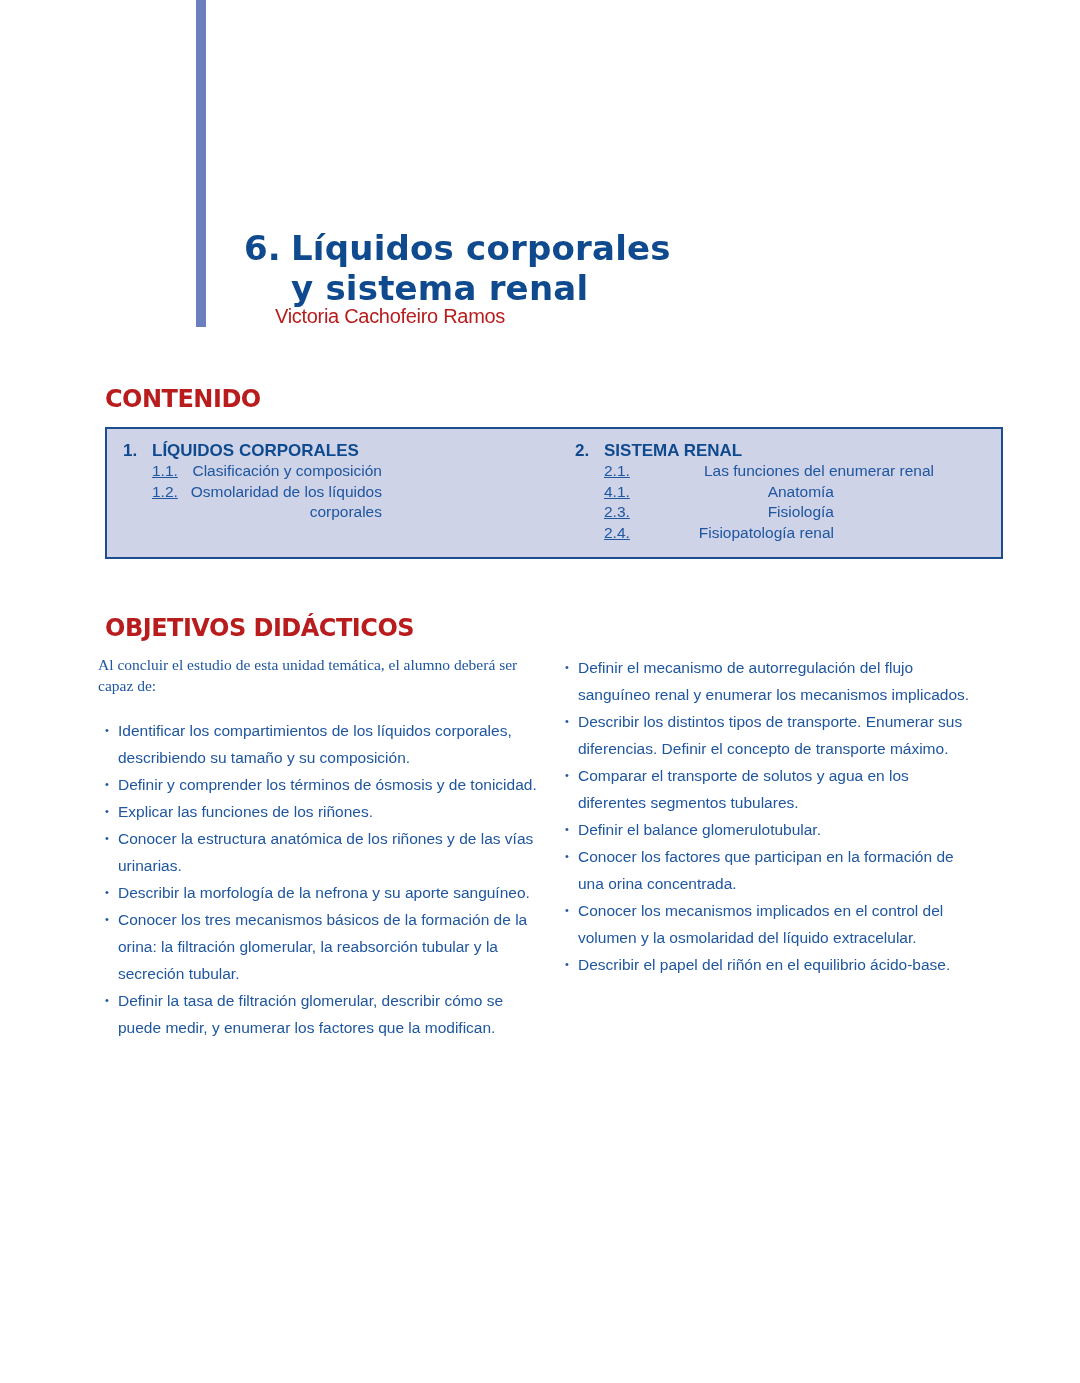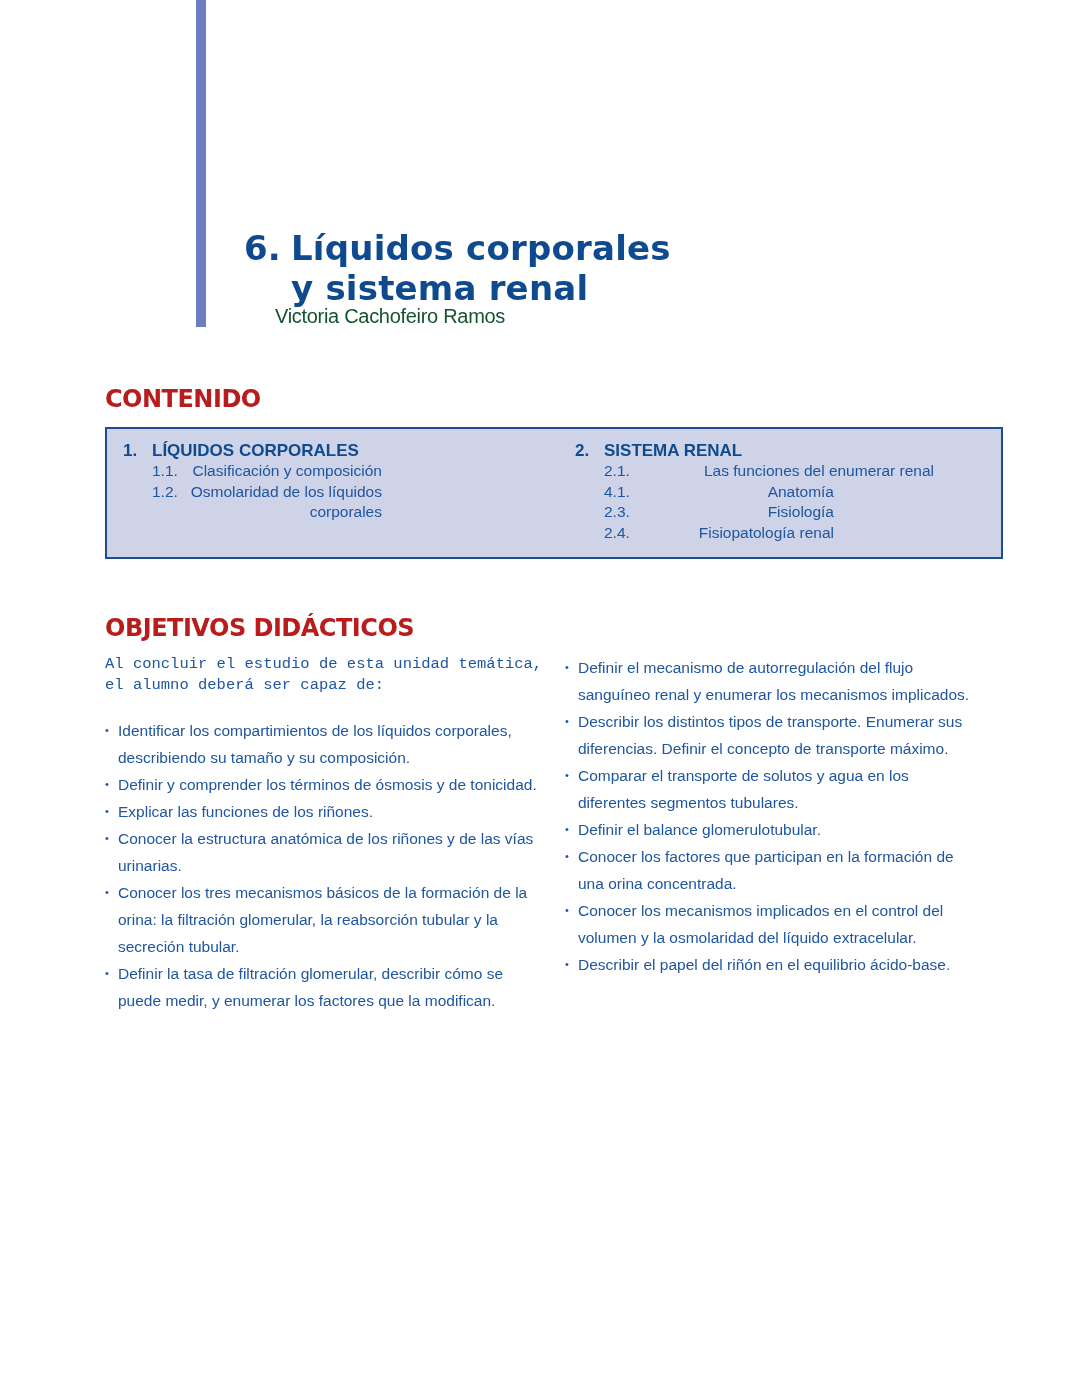--- a/index.html
+++ b/index.html
@@ -15,21 +15,21 @@
   .chapter-title {
     position: absolute; left: 228px; top: 212px; margin: 16px;
     font-family: "DejaVu Sans", sans-serif; font-weight: bold;
     font-size: 34px; line-height: 40px; color: #0f4a8e; letter-spacing: 0.2px;
   }
   .chapter-title .num { display: inline-block; width: 47px; }
   .chapter-title .line2 { padding-left: 47px; display: block; }
   .author {
     position: absolute; left: 275px; top: 305px;
     font-family: "Liberation Sans", sans-serif; font-size: 20px;
-    color: #14532d; font-weight: normal; letter-spacing: -0.3px;
+    color: #b91c1c; font-weight: normal; letter-spacing: -0.3px;
   }
   .section-heading {
     position: absolute; left: 105px; margin: 0;
     font-family: "DejaVu Sans", sans-serif; font-weight: bold;
     font-size: 24px; color: #b91c1c; letter-spacing: -0.5px;
   }
   .contenido-heading { top: 385px; }
   .objetivos-heading { top: 614px; }
   .toc-box {
     position: absolute; left: 105px; top: 427px; width: 898px; height: 132px;
@@ -40,25 +40,25 @@
   .toc-col.right { left: 468px; }
   .toc-main {
     font-family: "Liberation Sans", sans-serif; font-weight: bold;
     font-size: 17px; color: #0f4a8e; line-height: 20px; display: flex;
   }
   .toc-main .n { width: 29px; }
   .toc-sub {
     font-family: "Liberation Sans", sans-serif; font-size: 15.5px;
     color: #1f56a0; line-height: 20.7px; padding-left: 29px; display: flex;
   }
-  .toc-sub .n { width: 30px; flex: none; }
+  .toc-sub .n { width: 30px; flex: none; text-decoration: underline; }
   .toc-sub .t { width: 200px; text-align: right; }
   .intro {
-    position: absolute; left: 105px; top: 654px; width: 440px;
-    font-family: Liberation Mono, monospace; font-size: 15.5px;
+    position: absolute; left: 98px; top: 654px; width: 440px;
+    font-family: Liberation Serif, serif; font-size: 15.5px;
     line-height: 21px; color: #1f56a0;
   }
   .obj-list {
     position: absolute; margin: 0; padding: 0; list-style: none;
     font-family: "Liberation Sans", sans-serif; font-size: 15.5px;
     line-height: 27px; color: #1f56a0;
   }
   .obj-list.left { left: 105px; top: 717px; width: 440px; }
   .obj-list.right { left: 565px; top: 654px; width: 410px; }
   .obj-list li { position: relative; padding-left: 13px; }
@@ -120,20 +120,21 @@
 
 <h2 class="section-heading objetivos-heading">OBJETIVOS DIDÁCTICOS</h2>
 
 <p class="intro" style="margin:0">Al concluir el estudio de esta unidad temática, el alumno deberá ser capaz de:</p>
 
 <ul class="obj-list left">
   <li>Identificar los compartimientos de los líquidos corporales, describiendo su tamaño y su composición.</li>
   <li>Definir y comprender los términos de ósmosis y de tonicidad.</li>
   <li>Explicar las funciones de los riñones.</li>
   <li>Conocer la estructura anatómica de los riñones y de las vías urinarias.</li>
+  <li>Describir la morfología de la nefrona y su aporte sanguíneo.</li>
   <li>Conocer los tres mecanismos básicos de la formación de la orina: la filtración glomerular, la reabsorción tubular y la secreción tubular.</li>
   <li>Definir la tasa de filtración glomerular, describir cómo se puede medir, y enumerar los factores que la modifican.</li>
 </ul>
 
 <ul class="obj-list right">
   <li>Definir el mecanismo de autorregulación del flujo sanguíneo renal y enumerar los mecanismos implicados.</li>
   <li>Describir los distintos tipos de transporte. Enumerar sus diferencias. Definir el concepto de transporte máximo.</li>
   <li>Comparar el transporte de solutos y agua en los diferentes segmentos tubulares.</li>
   <li>Definir el balance glomerulotubular.</li>
   <li>Conocer los factores que participan en la formación de una orina concentrada.</li>

